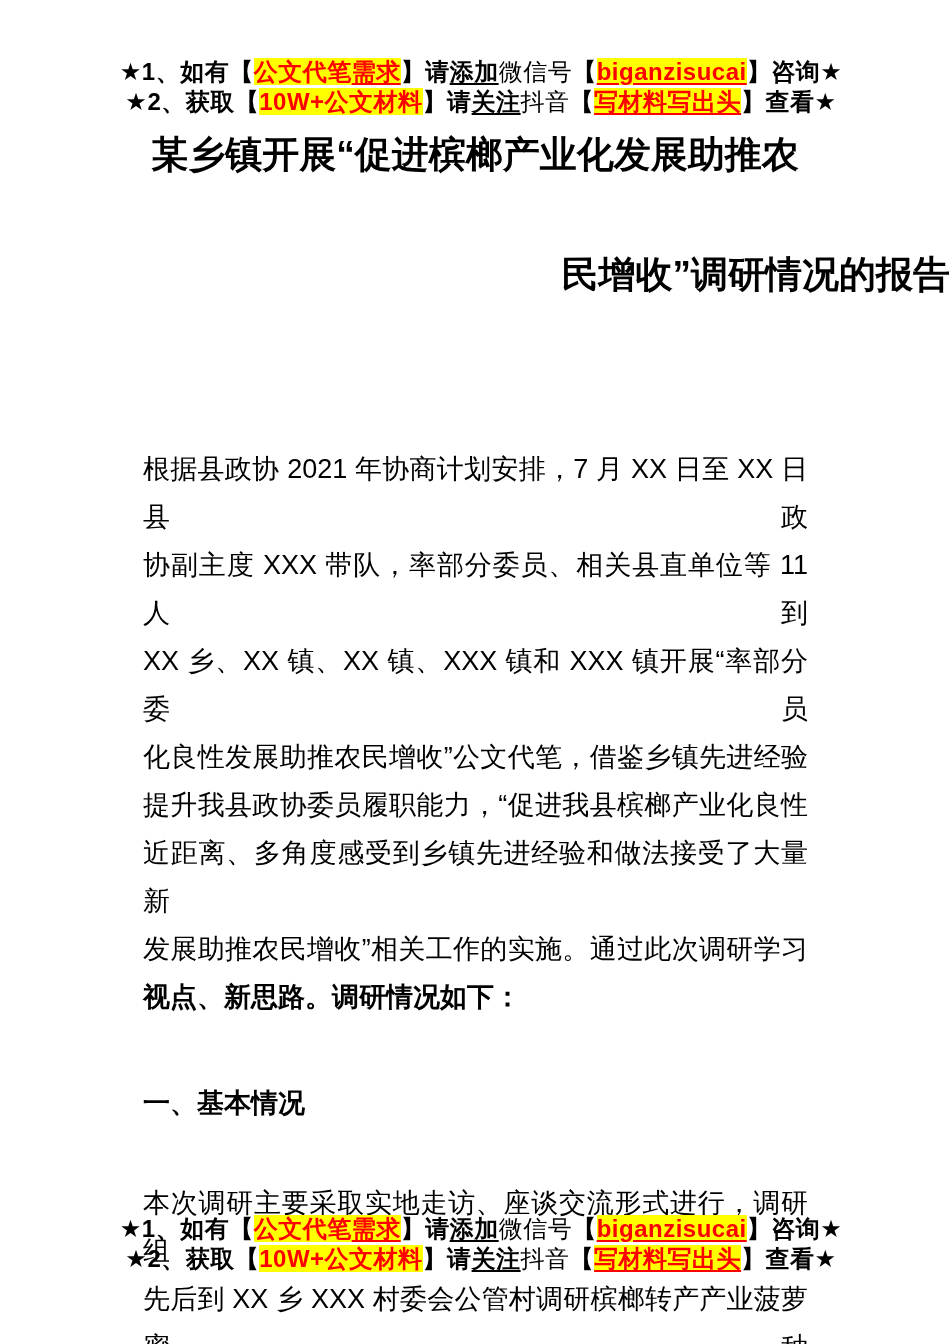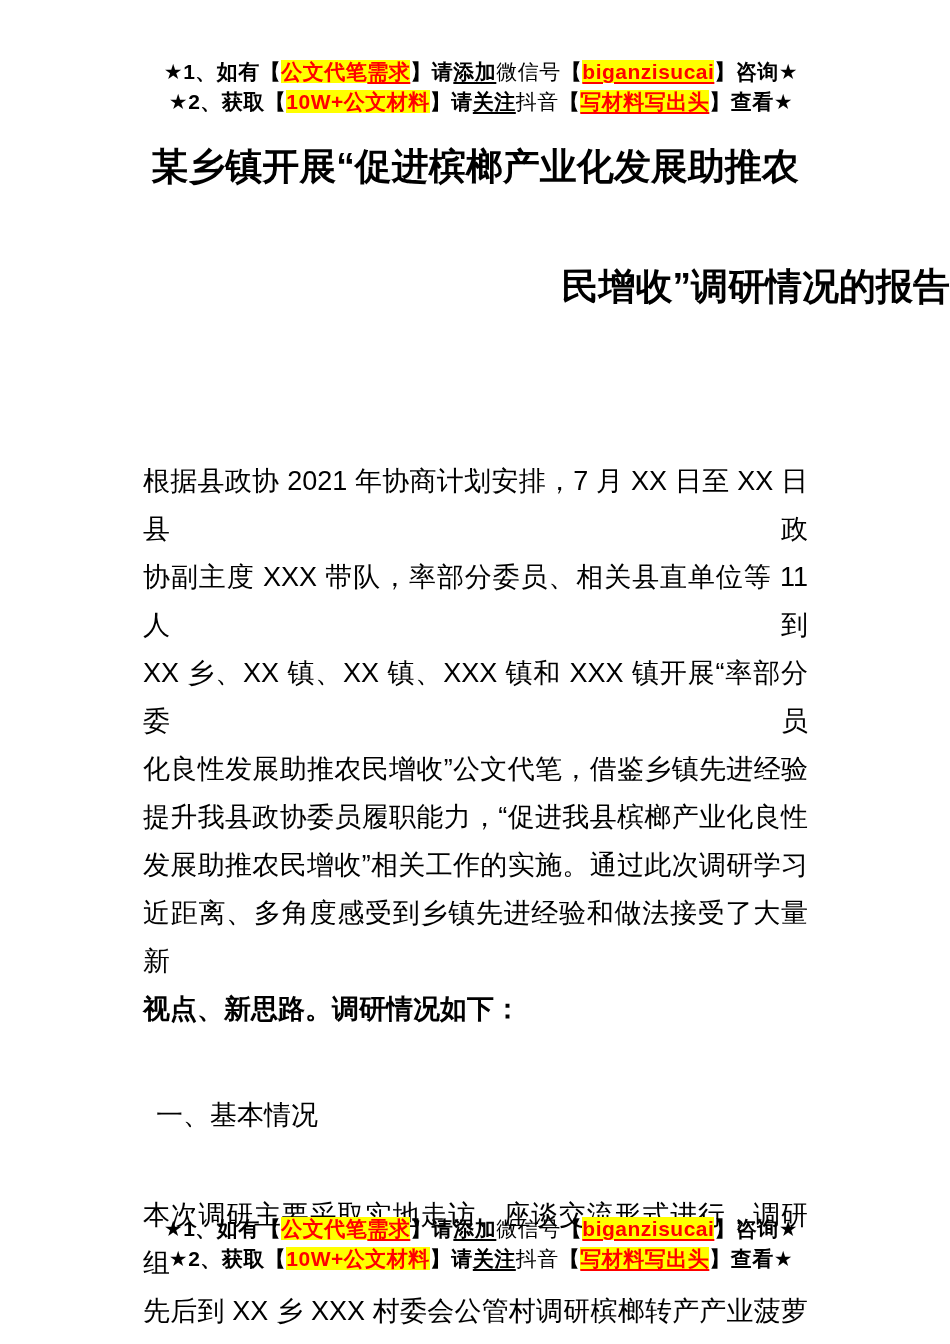--- a/index.html
+++ b/index.html
@@ -10,57 +10,56 @@
     height:1344px;
     margin:0 auto;
     background:#ffffff;
     color:#000000;
     font-family:"Liberation Sans","DejaVu Sans",sans-serif;
     overflow:hidden;
   }
   
   .promo {
     text-align:center;
-    font-size:21px;
+    font-size:24px;
     font-weight:bold;
     line-height:30px;
     letter-spacing:0.5px;
     padding-left:12px;
   }
   .promo-header { padding-top:57px; }
   .promo-footer { position:absolute; top:1214px; left:0; right:0; }
   .promo .hl  { background:#ffff00; }
   .promo .red { color:#ff0000; }
   .promo .ul  { text-decoration:underline; text-underline-offset:3px; text-decoration-thickness:2px; }
   .promo .nw  { font-weight:normal; }
   
   .title {
-    margin-top:28px;
+    margin-top:16px;
     text-align:center;
     font-size:37px;
     font-weight:bold;
     letter-spacing:0px;
   }
   .title-line { line-height:44px; }
   .title-line + .title-line { margin-top:76px;text-align:right; }
   
   .body {
     margin:148px 0 0 143px;
     width:665px;
     font-size:27px;
     line-height:48px;
   }
   .para .line { text-align:justify; text-align-last:justify; text-justify:inter-ideograph; }
   .para .line.last { text-align-last:left;font-weight:bold; }
   .heading {
-    font-weight:normal;
+    font-weight:bold;
     margin-top:58px;
     margin-bottom:52px;
     line-height:48px;
-    margin-left:13px;
   }
 </style>
 </head>
 <body>
 
 <div class="page">
 
   <div class="promo promo-header">
     <div class="promo-line"><span>★1、如有【</span><span class="red hl">公文代笔</span><span class="red hl ul">需求</span><span>】请</span><span class="ul">添加</span><span class="nw">微信号</span><span>【</span><span class="red hl ul">biganzisucai</span><span>】咨询★</span></div>
     <div class="promo-line"><span>★2、获取【</span><span class="red hl">10W+公文材料</span><span>】请</span><span class="ul">关注</span><span class="nw">抖音</span><span>【</span><span class="red hl ul">写材料写出头</span><span>】查看★</span></div>
@@ -71,22 +70,22 @@
     <div class="title-line">民增收”调研情况的报告</div>
   </h1>
 
   <div class="body">
     <div class="para">
         <div class="line">根据县政协 2021 年协商计划安排，7 月 XX 日至 XX 日县政</div>
         <div class="line">协副主度 XXX 带队，率部分委员、相关县直单位等 11 人到</div>
         <div class="line">XX 乡、XX 镇、XX 镇、XXX 镇和 XXX 镇开展“率部分委员</div>
         <div class="line">化良性发展助推农民增收”公文代笔，借鉴乡镇先进经验</div>
         <div class="line">提升我县政协委员履职能力，“促进我县槟榔产业化良性</div>
+        <div class="line">近距离、多角度感受到乡镇先进经验和做法接受了大量新</div>
         <div class="line">发展助推农民增收”相关工作的实施。通过此次调研学习</div>
-        <div class="line">近距离、多角度感受到乡镇先进经验和做法接受了大量新</div>
         <div class="line last">视点、新思路。调研情况如下：</div>
       </div>
     <div class="heading">一、基本情况</div>
     <div class="para">
         <div class="line">本次调研主要采取实地走访、座谈交流形式进行，调研组</div>
         <div class="line">先后到 XX 乡 XXX 村委会公管村调研槟榔转产产业菠萝蜜种</div>
       </div>
   </div>
 
   <div class="promo promo-footer">

